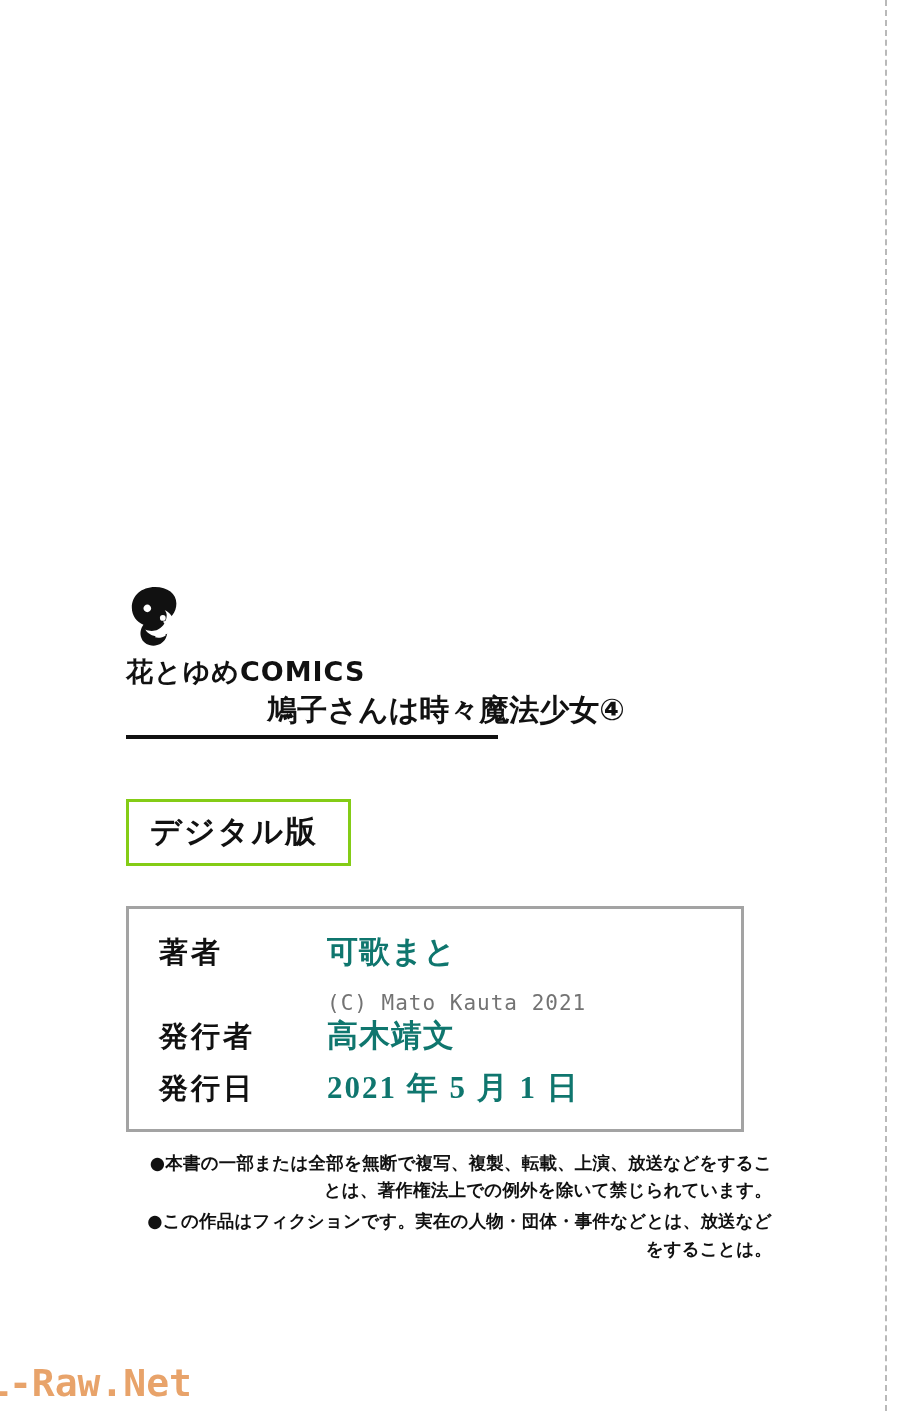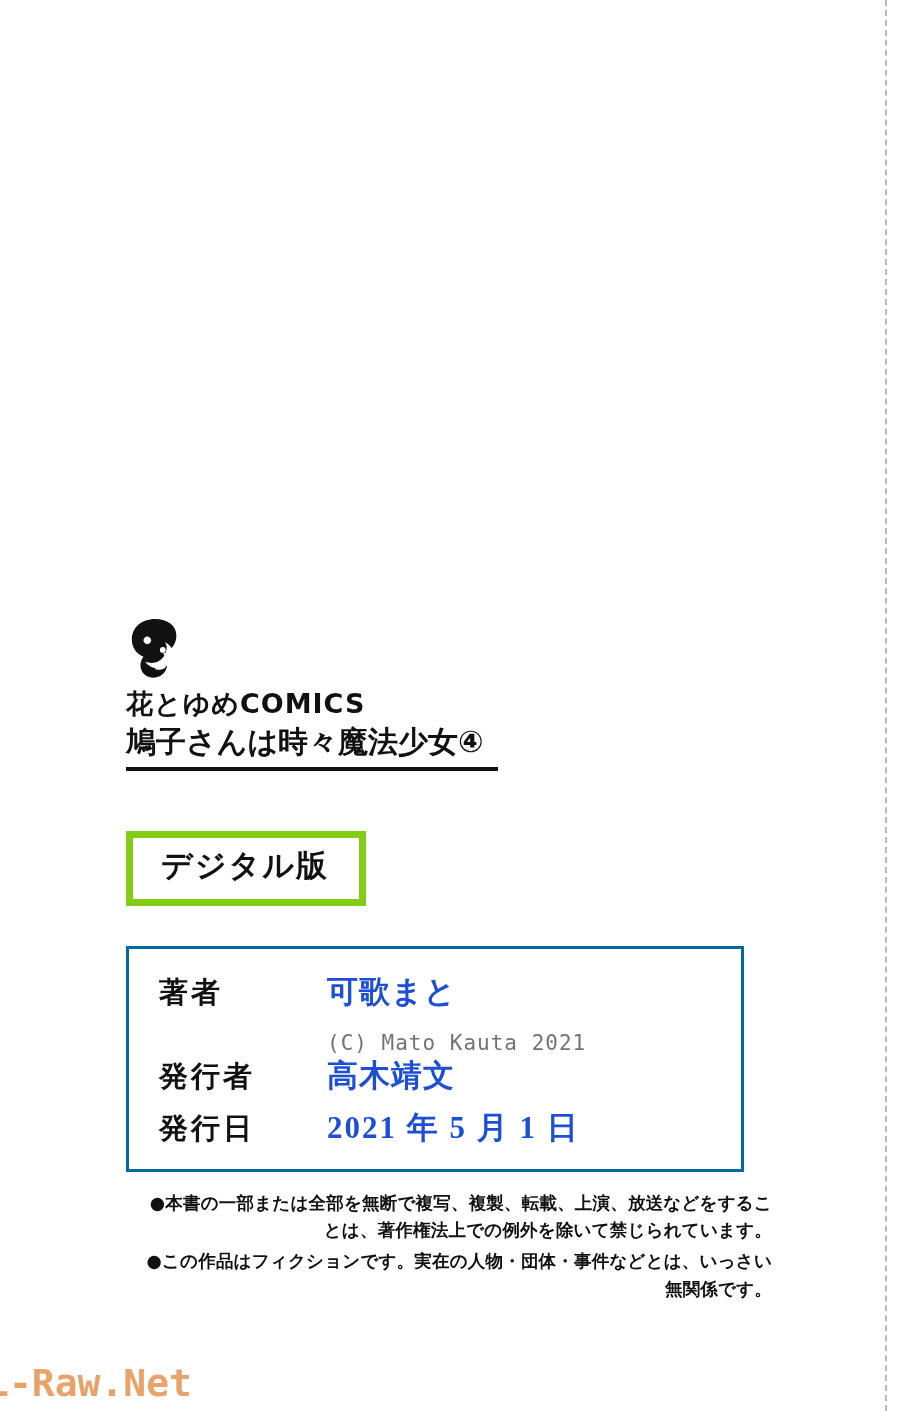--- a/index.html
+++ b/index.html
@@ -22,21 +22,21 @@
     top: 0;
     right: 13px;
     width: 0;
     height: 1411px;
     border-left: 2px dashed #b9b9b9;
   }
 
   .colophon {
     position: absolute;
     left: 118px;
-    top: 617px;
+    top: 585px;
     width: 648px;
   }
 
   
   .logo-row {
     margin: 0 0 6px 8px;
     height: 66px;
   }
   .logo-mark {
     width: 62px;
@@ -56,48 +56,48 @@
 
   .series-title {
     font-family: "DejaVu Sans", "Liberation Sans", sans-serif;
     font-size: 30px;
     font-weight: bold;
     letter-spacing: 0px;
     margin: 0 0 0 8px;
     line-height: 1.15;
     color: #111;
     white-space: nowrap;
+    text-align: center;
   }
   .title-rule {
     margin: 8px 0 0 8px;
     width: 372px;
     height: 4px;
     background: #111;
   }
 
   
   .edition-box {
     margin: 60px 0 0 8px;
     display: inline-block;
-    border: 7px solid #84cc16;
-    padding: 14px 30px 16px 28px;
-    font-family: Liberation Mono, monospace;
+    border: 3px solid #84cc16;
+    padding: 14px 30px 16px 21px;
   }
   .edition-label {
     font-size: 31px;
     font-weight: bold;
     letter-spacing: 2px;
     line-height: 1;
     color: #111;
   }
 
   
   .credits-box {
     margin: 40px 0 0 8px;
-    border: 3px solid #0369a1;
+    border: 3px solid #a3a3a3;
     width: 618px;
     box-sizing: border-box;
     padding: 22px 0 20px 0;
   }
   .credit-row {
     display: flex;
     align-items: baseline;
     padding: 0 0 0 30px;
   }
   .credit-row + .credit-row {
@@ -108,21 +108,21 @@
     flex: 0 0 168px;
     font-size: 29px;
     font-weight: bold;
     letter-spacing: 3px;
     color: #111;
   }
   .credit-val {
     font-size: 31px;
     font-weight: bold;
     letter-spacing: 1px;
-    color: #1d4ed8;
+    color: #0f766e;
   }
   .credit-sub {
     margin: 18px 0 0 198px;
     font-family: "DejaVu Sans Mono", "Liberation Mono", monospace;
     font-size: 21px;
     letter-spacing: 1px;
     color: #737373;
   }
   .credit-row.date .credit-val { letter-spacing: 2px; font-family: Liberation Serif, serif; }
 
@@ -195,18 +195,18 @@
 
     <div class="credit-row date">
       <div class="credit-key">発行日</div>
       <div class="credit-val">2021 年 5 月 1 日</div>
     </div>
 
   </div>
 
   <div class="notices">
     <p class="notice">●本書の一部または全部を無断で複写、複製、転載、上演、放送などをすることは、著作権法上での例外を除いて禁じられています。</p>
-    <p class="notice">●この作品はフィクションです。実在の人物・団体・事件などとは、いっさい無関係です。</p>
+    <p class="notice">●この作品はフィクションです。実在の人物・団体・事件などとは、放送などをすることは。</p>
   </div>
 
 </div>
 
 <div class="watermark">L-Raw.Net</div>
 
 </body></html>

